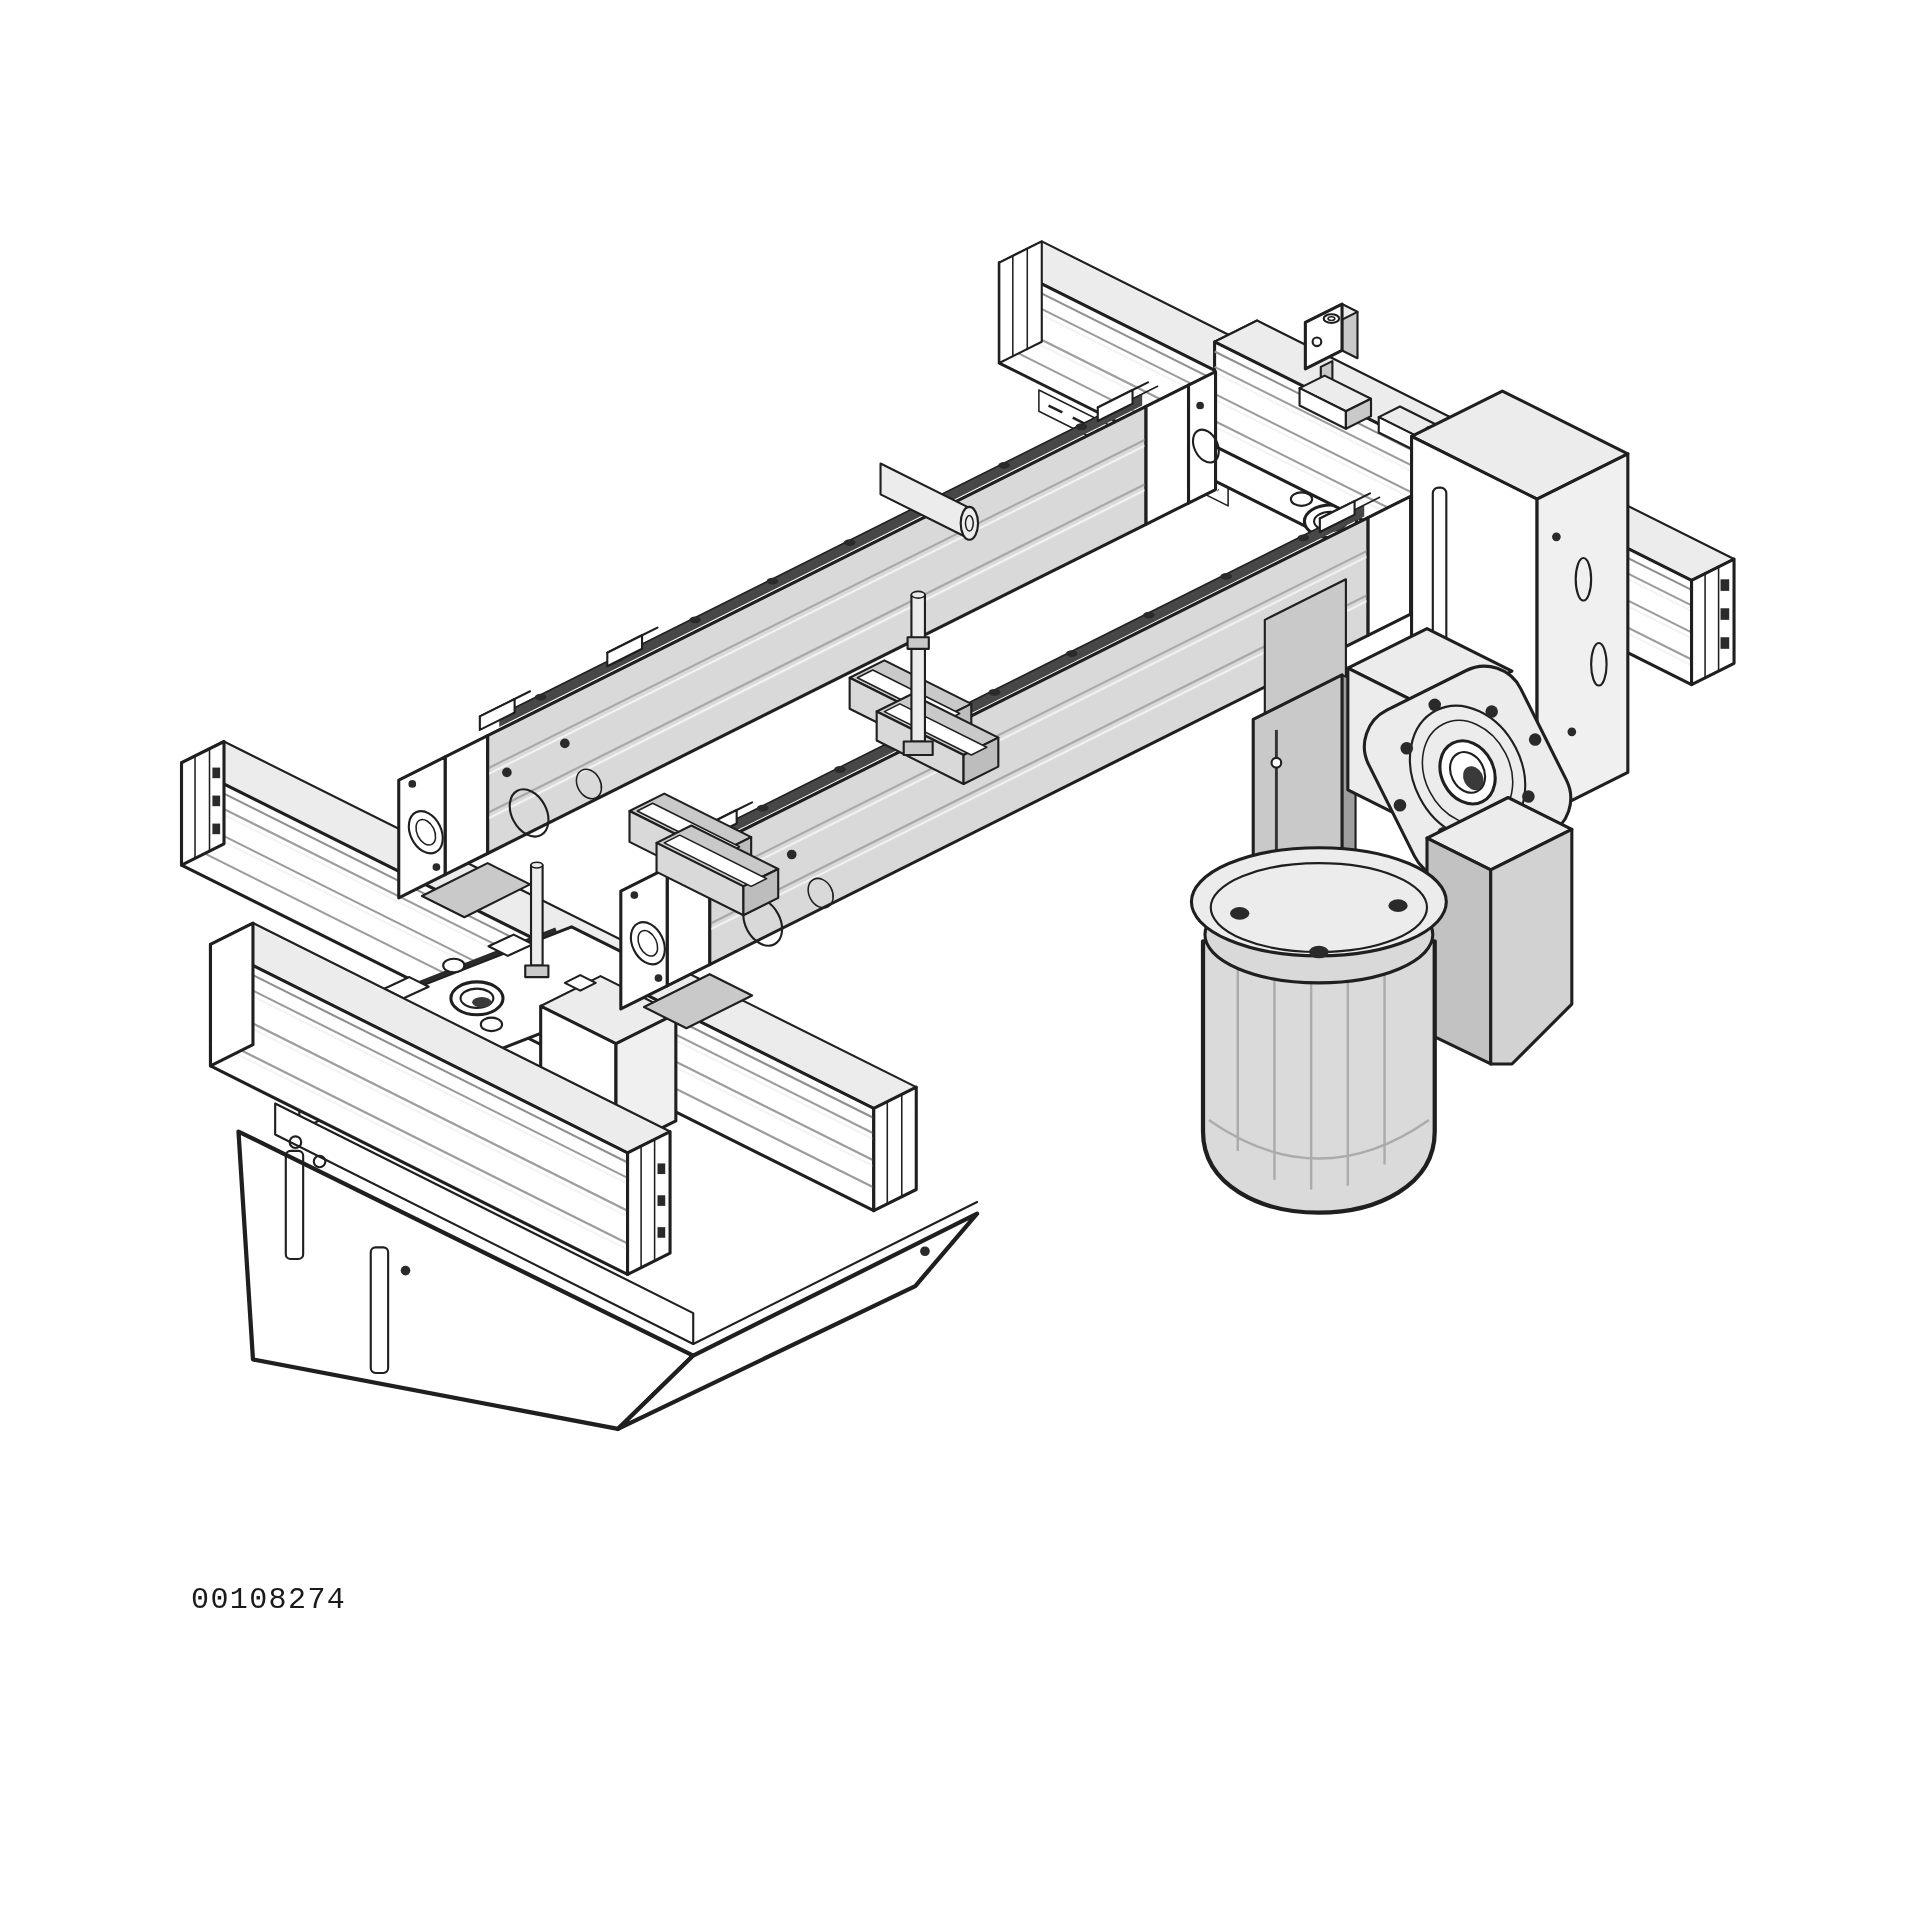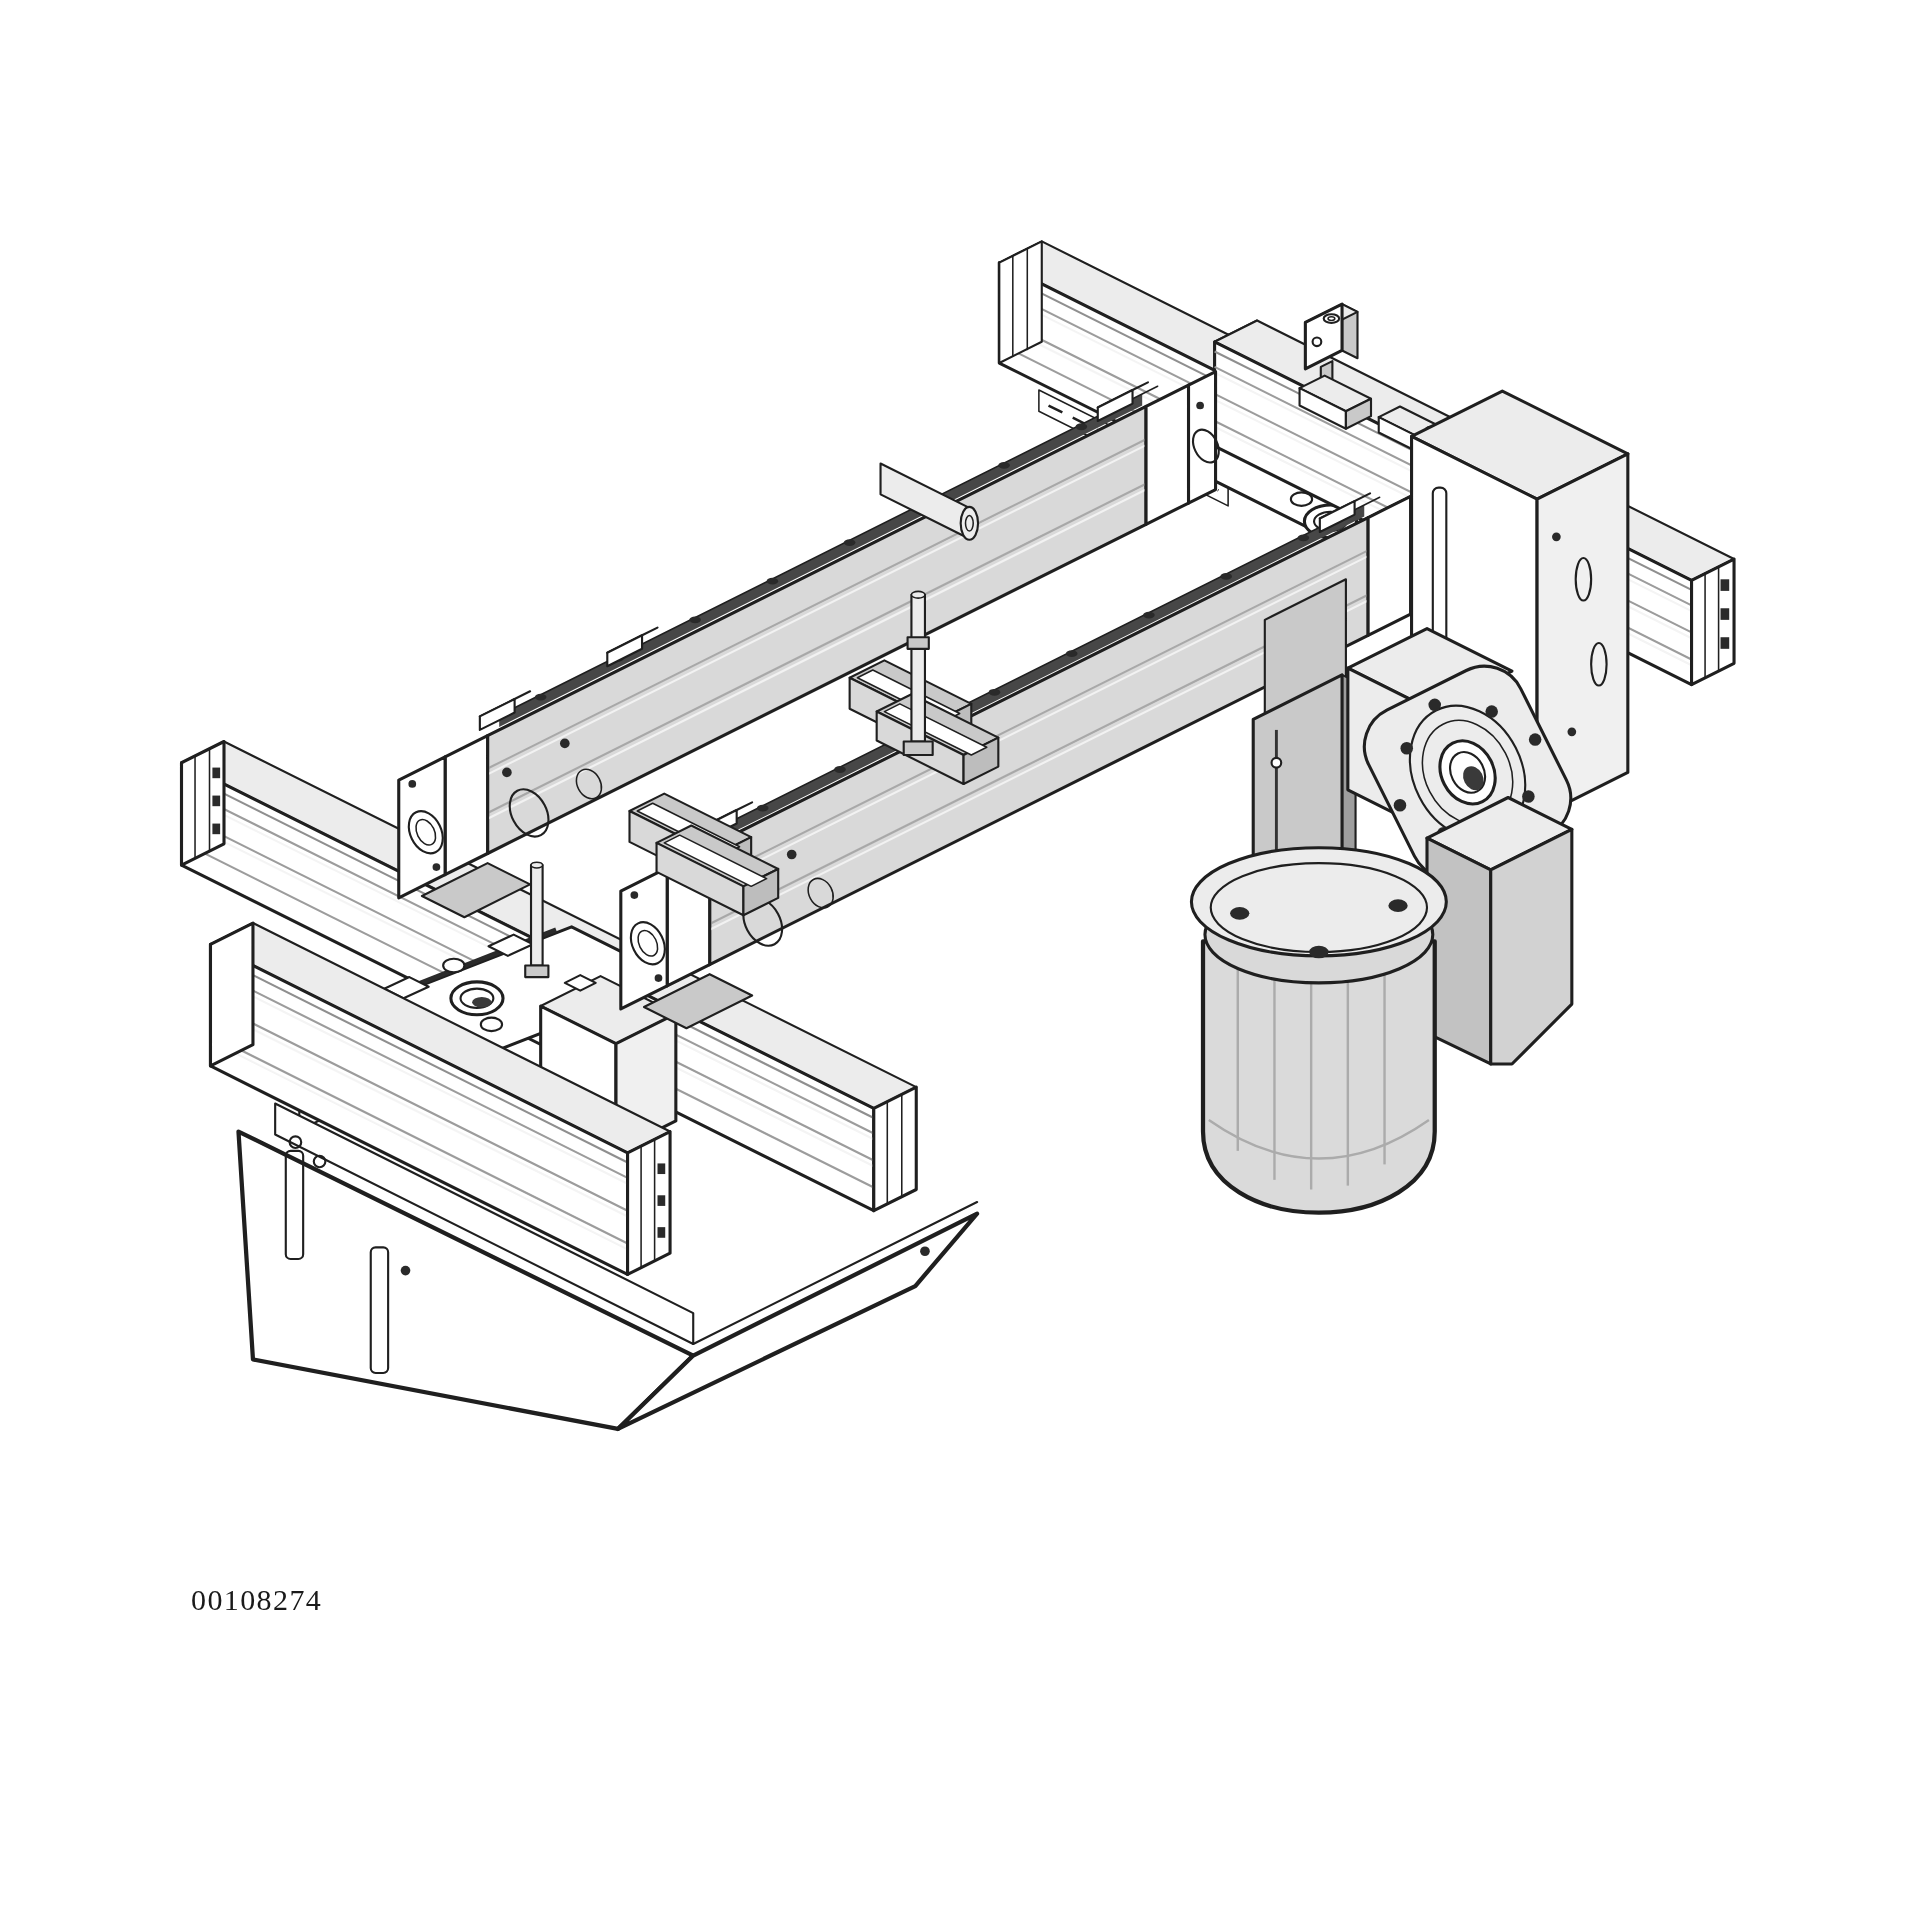--- a/index.html
+++ b/index.html
@@ -3,21 +3,21 @@
 <meta charset="utf-8">
 <style>
   :root{
     --background:#ffffff; --outline-color:#1f1f1f; --fill-white:#ffffff;
     --fill-light:#ececec; --fill-gray:#d9d9d9; --fill-mid:#c9c9c9;
     --fill-dark-strip:#474747; --groove-gray:#9c9c9c; --highlight-gray:#f4f4f4;
     --shadow-gray:#8f8f8f; --hole-dark:#3a3a3a; --label-color:#1a1a1a;
   }
   html,body{margin:0;padding:0;background:var(--background);}
   .page{position:relative;width:1931px;height:1931px;background:var(--background);overflow:hidden;
-        font-family:Liberation Serif, serif;}
+        font-family:Liberation Mono, monospace;}
   .page svg{position:absolute;left:0;top:0;}
   .fig-label{position:absolute;left:191px;top:1583px;font-size:30px;letter-spacing:1.4px;
              color:var(--label-color);}
   
   .ol{stroke:var(--outline-color);stroke-width:2.2;stroke-linejoin:round;stroke-linecap:round;}
   .o15{stroke-width:1.6;} .o3{stroke-width:3.2;} .o4{stroke-width:4.4;}
   .fw{fill:var(--fill-white);} .fl{fill:var(--fill-light);} .fg{fill:var(--fill-gray);}
   .fm{fill:var(--fill-mid);} .fd{fill:var(--fill-dark-strip);} .fn{fill:none;}
   .groove{stroke:var(--groove-gray);stroke-width:2.2;fill:none;}
   .hl{stroke:var(--highlight-gray);stroke-width:2.2;fill:none;}

